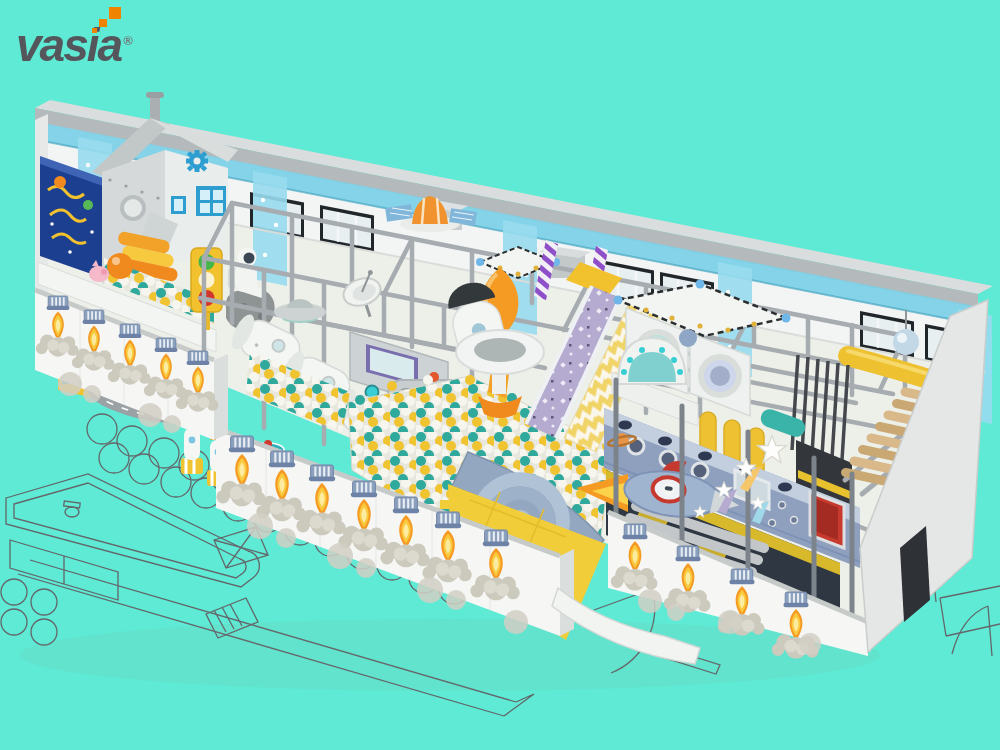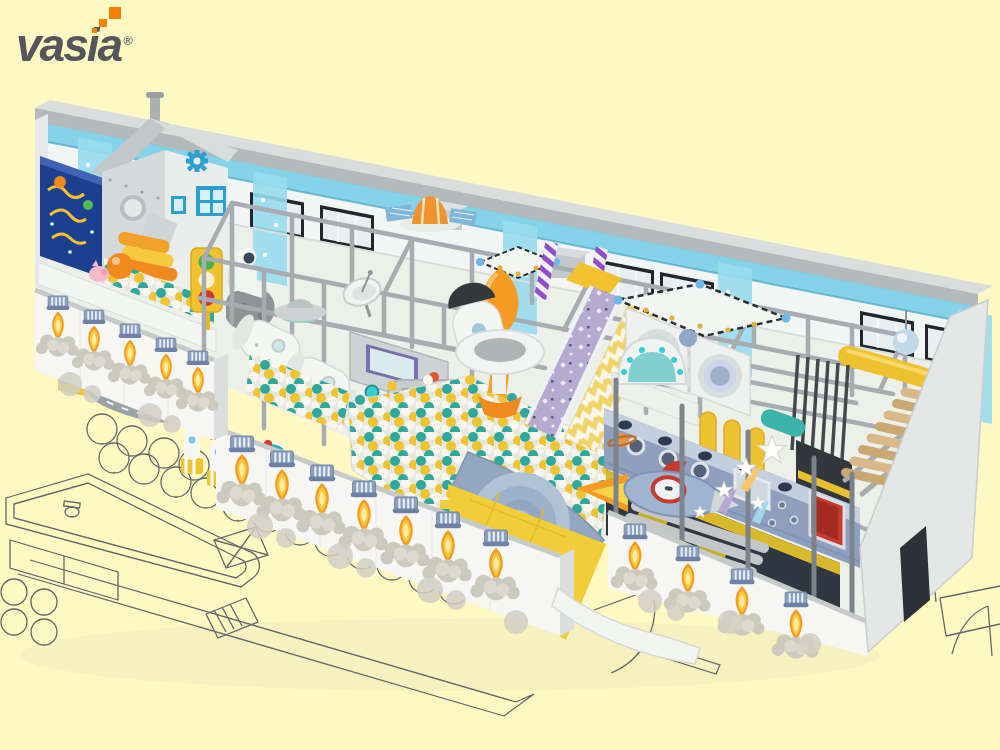--- a/index.html
+++ b/index.html
@@ -1,16 +1,16 @@
 <!DOCTYPE html>
 <html><head>
 <meta charset="utf-8">
 <style>
   html,body{margin:0;padding:0;background:#ffffff;}
-  .stage{position:relative;width:1000px;height:750px;background:#fef9c3;overflow:hidden;
+  .stage{position:relative;width:1000px;height:750px;background:#5eead4;overflow:hidden;
          font-family:"Liberation Sans",sans-serif;}
   .scene{position:absolute;left:0;top:0;}
   .logo{position:absolute;left:16px;top:4px;width:220px;height:70px;z-index:5;}
   .logo-word{position:absolute;left:0;top:14px;font-style:italic;font-weight:700;
              font-size:46px;letter-spacing:-2px;color:#54565b;
              font-family:"Liberation Sans",sans-serif;}
   .logo-reg{font-size:13px;font-style:normal;color:#74767a;vertical-align:super;
             letter-spacing:0;margin-left:2px;}
   .sq{position:absolute;background:#f08300;}
   .sq1{left:76px;top:24px;width:5px;height:5px;}

